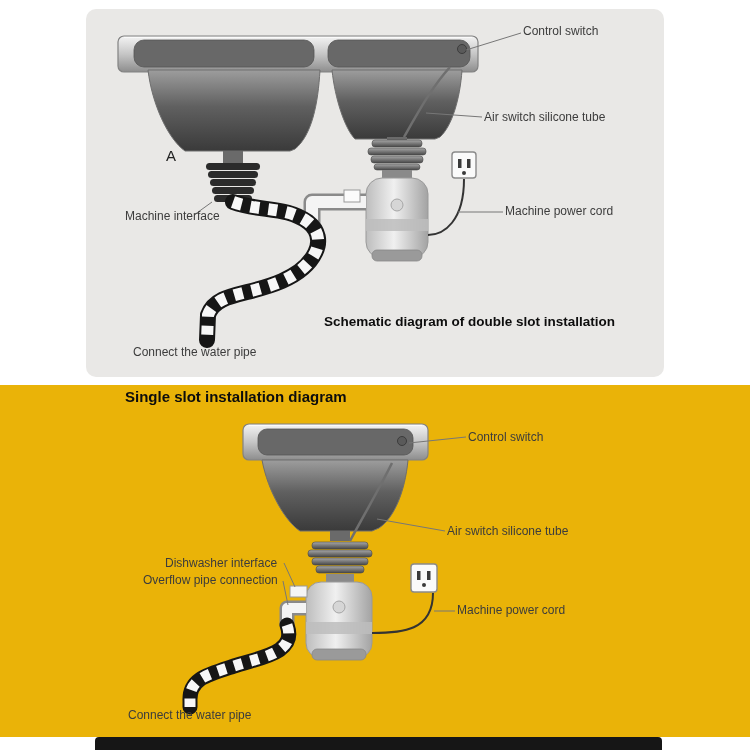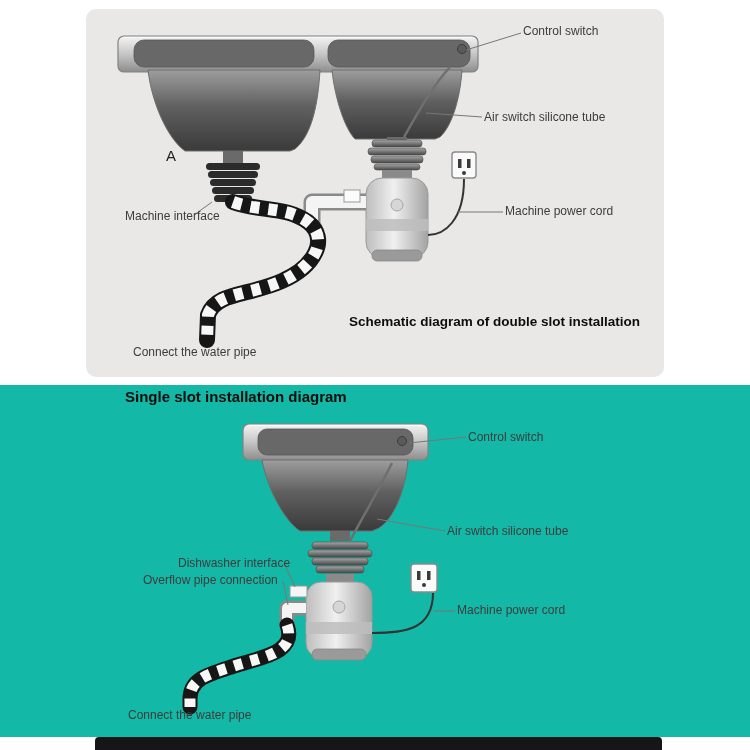--- a/index.html
+++ b/index.html
@@ -7,21 +7,21 @@
     width:750px;height:750px;background:#ffffff;
     font-family:"Liberation Sans", sans-serif;
     position:relative;overflow:hidden;
   }
   .page{position:relative;width:750px;height:750px;background:#fff;}
   .panel-top{
     position:absolute;left:86px;top:9px;width:578px;height:368px;
     background:#e9e8e6;border-radius:10px;
   }
   .single-area{
-    position:absolute;left:0;top:385px;width:750px;height:352px;background:#14b8a6;
+    position:absolute;left:0;top:385px;width:750px;height:352px;background:#eab308;
   }
   svg.diagram{position:absolute;left:0;top:0;}
   .label{
     position:absolute;font-size:12px;color:#3c3c3c;white-space:nowrap;line-height:14px;
   }
   .marker-a{position:absolute;font-size:15px;color:#222;}
   .title-double{
     position:absolute;font-weight:bold;font-size:13.5px;color:#0d0d0d;white-space:nowrap;
   }
   .title-single{
@@ -123,21 +123,21 @@
         <line x1="108" y1="206" x2="126" y2="193"></line>
       </g>
     </svg>
 
     <div class="label" style="left:437px;top:15px;">Control switch</div>
     <div class="label" style="left:398px;top:101px;">Air switch silicone tube</div>
     <div class="label" style="left:419px;top:195px;">Machine power cord</div>
     <div class="label" style="left:39px;top:200px;">Machine interface</div>
     <div class="marker-a" style="left:80px;top:138px;">A</div>
     <div class="label" style="left:47px;top:336px;">Connect the water pipe</div>
-    <div class="title-double" style="left:263px;top:305px;">Schematic diagram of double slot installation</div>
+    <div class="title-double" style="left:238px;top:305px;">Schematic diagram of double slot installation</div>
   </div>
 
   <div class="single-area">
     <svg class="diagram" width="750" height="352" viewBox="0 0 750 352">
       <defs>
         <linearGradient id="rimG_s" x1="0" y1="0" x2="0" y2="1">
           <stop offset="0" stop-color="#f4f4f4"></stop>
             <stop offset="0.5" stop-color="#c6c6c6"></stop>
             <stop offset="1" stop-color="#8d8d8d"></stop>
         </linearGradient>
@@ -207,21 +207,21 @@
         <line x1="445" y1="146" x2="377" y2="134"></line>
         <line x1="284" y1="178" x2="295" y2="202"></line>
         <line x1="283" y1="196" x2="288" y2="220"></line>
         <line x1="455" y1="226" x2="434" y2="226"></line>
       </g>
     </svg>
 
     <div class="title-single" style="left:125px;top:3px;">Single slot installation diagram</div>
     <div class="label" style="left:468px;top:45px;">Control switch</div>
     <div class="label" style="left:447px;top:139px;">Air switch silicone tube</div>
-    <div class="label" style="left:178px;top:171px;">Dishwasher interface</div>
+    <div class="label" style="left:165px;top:171px;">Dishwasher interface</div>
     <div class="label" style="left:143px;top:188px;text-align:right;">Overflow pipe connection</div>
     <div class="label" style="left:457px;top:218px;">Machine power cord</div>
     <div class="label" style="left:128px;top:323px;">Connect the water pipe</div>
   </div>
 
   <div class="bottom-strip"></div>
 
 </div>
 
 </body></html>

